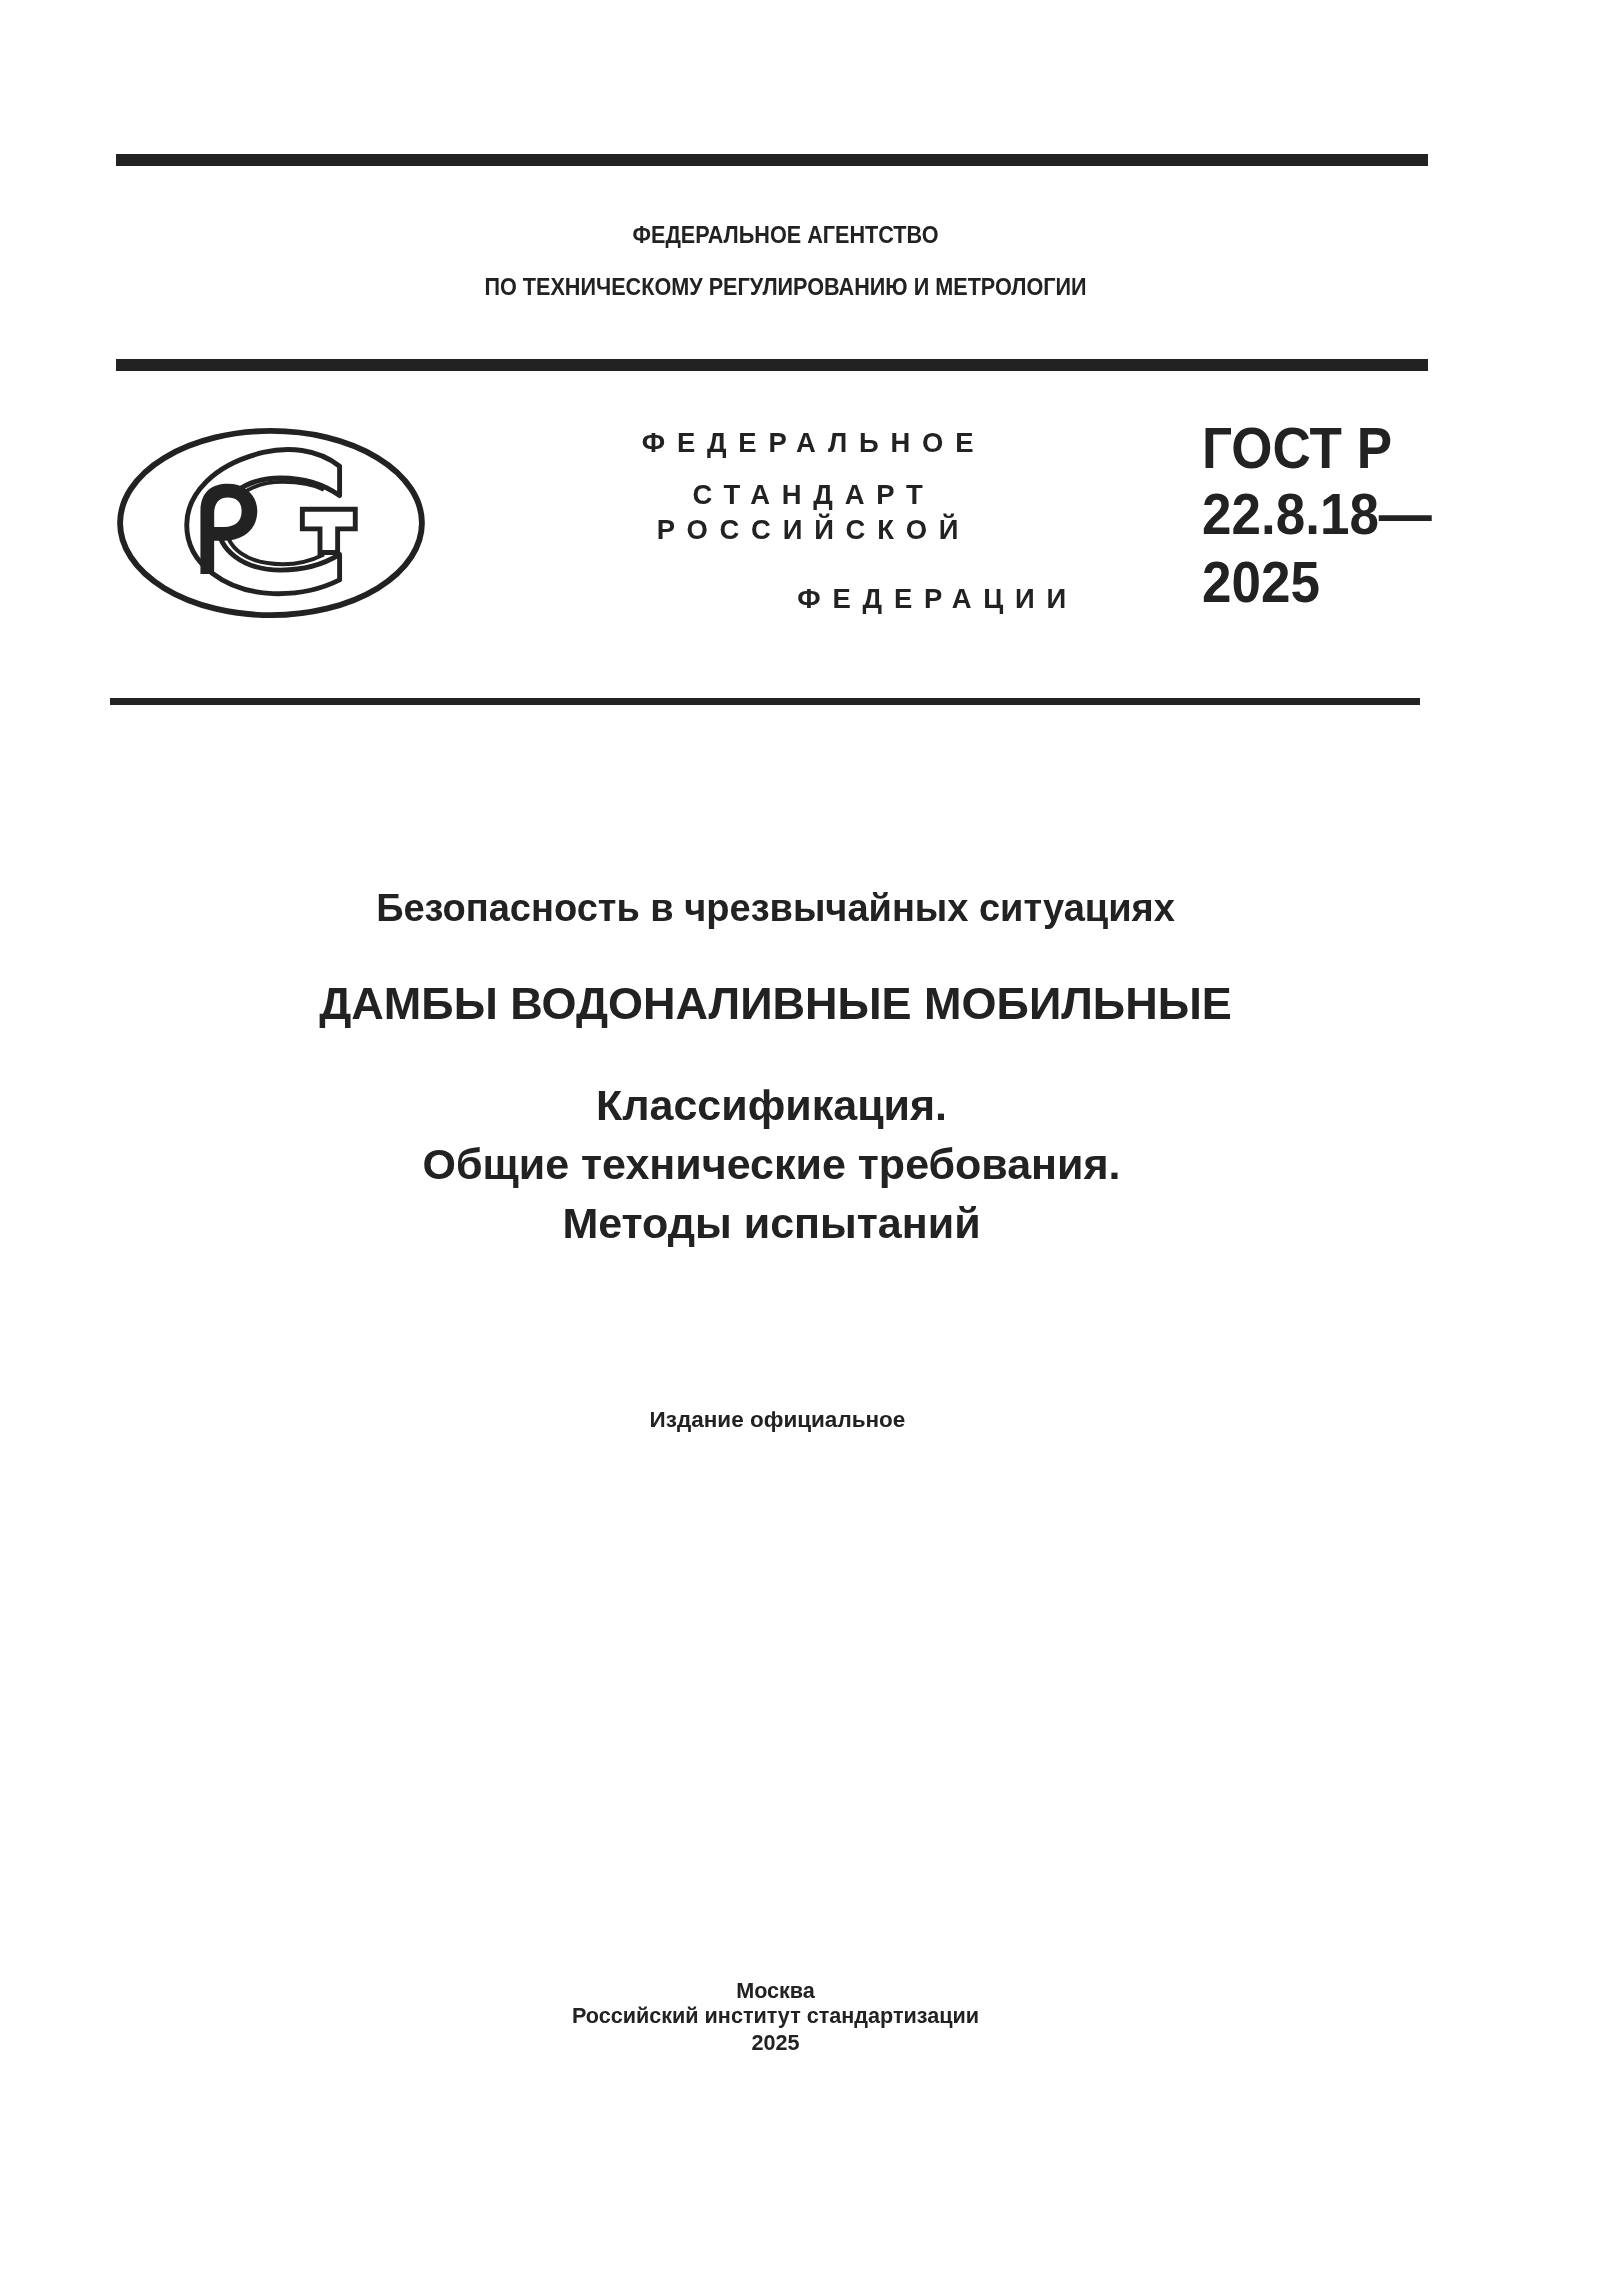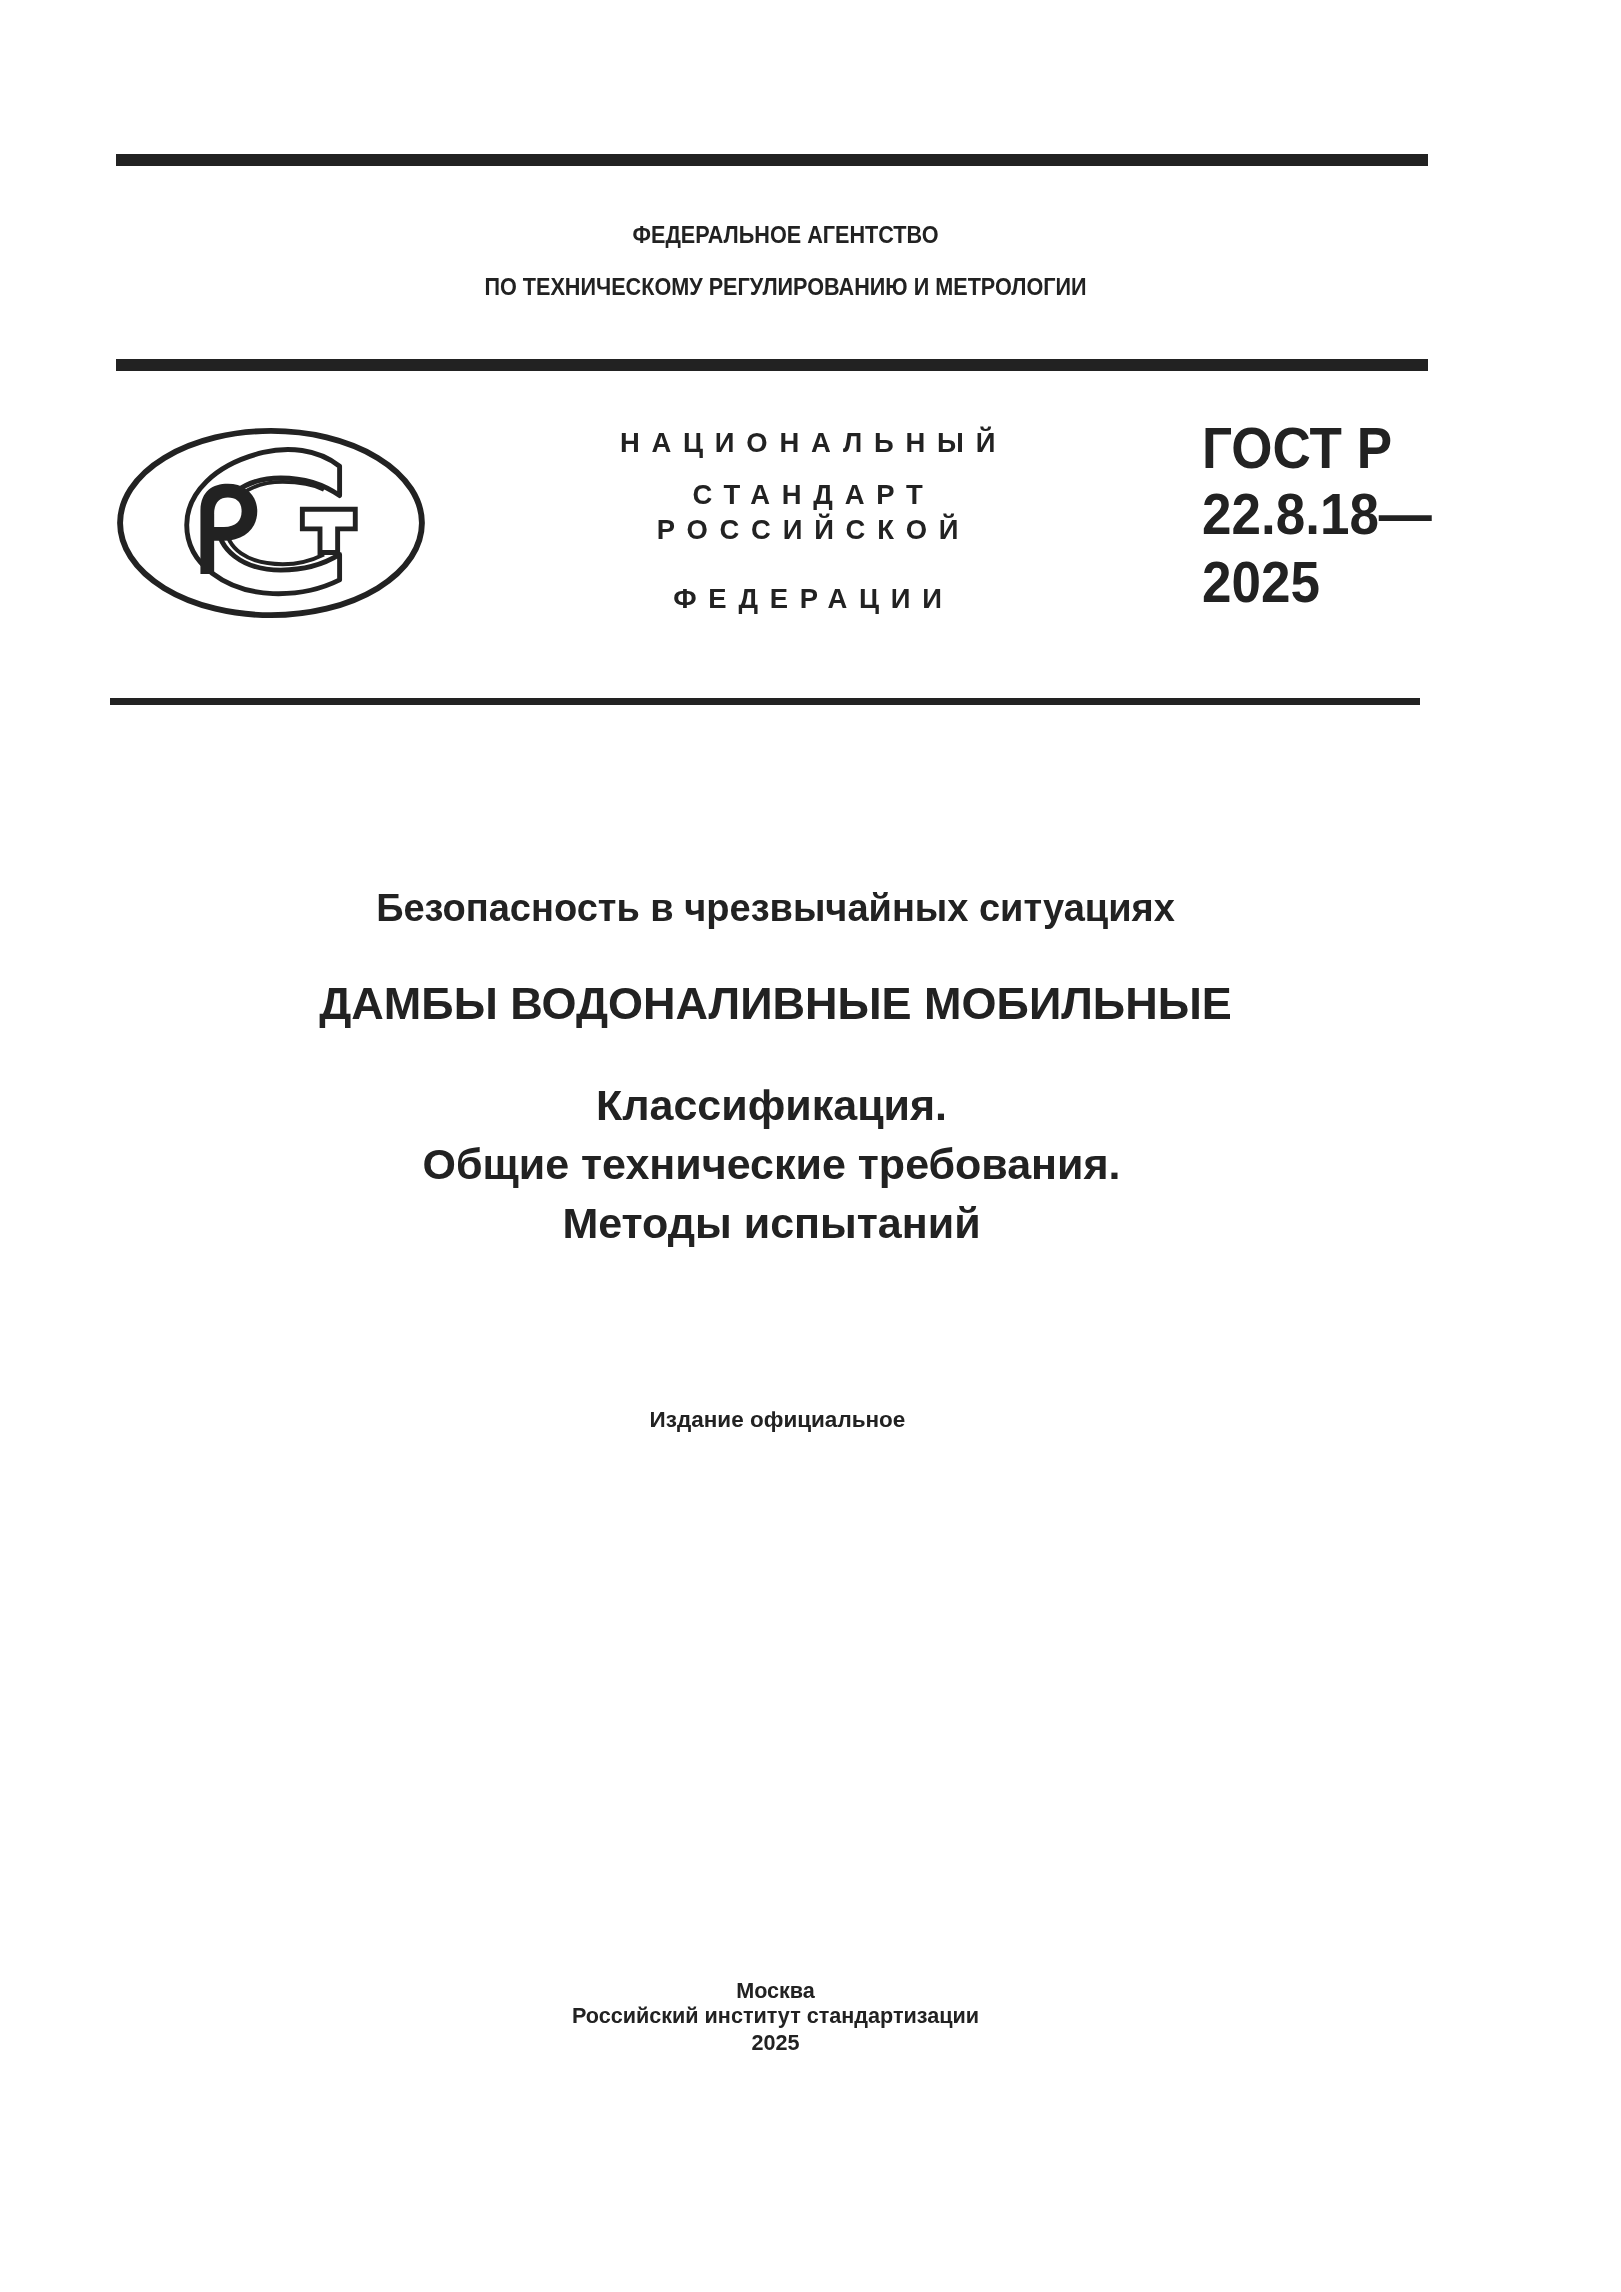--- a/index.html
+++ b/index.html
@@ -60,21 +60,21 @@
       text-align: center;
       font-weight: bold;
       font-size: 27.4px;
       line-height: 27.4px;
       letter-spacing: 11.8px;
       white-space: nowrap;
     }
     #natstd-1 { top: 429px; }
     #natstd-2 { top: 481px; }
     #natstd-3 { top: 516px; }
-    #natstd-4 { top: 585px; }
+    #natstd-4 { top: 585px; text-align: right; }
 
     
     .gost {
       position: absolute;
       left: 1202px;
       font-weight: bold;
       font-size: 57px;
       line-height: 57px;
       white-space: nowrap;
       transform-origin: 0 50%;
@@ -158,21 +158,21 @@
              C 86 66, 98 58, 114 58
              C 132 58, 144 70, 144 86
              C 144 104, 130 116, 110 116
              L 100 116 L 100 150 Z" fill="#222222"></path>
     <path d="M 100 102 L 110 102 C 122 102, 128 96, 128 86 C 128 76, 122 72, 114 72 C 105 72, 100 78, 100 88 Z" fill="#ffffff"></path>
 
     <path d="M 190 84 L 244 84 L 244 104 L 226 104 L 226 128 L 208 128 L 208 104 L 190 104 Z" fill="#ffffff" stroke="#222222" stroke-width="5" stroke-linejoin="miter"></path>
   </svg>
 </div>
 
-<div class="natstd" id="natstd-1">НАЦИОНАЛЬНЫЙ</div>
+<div class="natstd" id="natstd-1">ФЕДЕРАЛЬНОЕ</div>
 <div class="natstd" id="natstd-2">СТАНДАРТ</div>
 <div class="natstd" id="natstd-3">РОССИЙСКОЙ</div>
 <div class="natstd" id="natstd-4">ФЕДЕРАЦИИ</div>
 
 <div class="gost" id="gost-1">ГОСТ Р</div>
 <div class="gost" id="gost-2">22.8.18—</div>
 <div class="gost" id="gost-3">2025</div>
 
 <div class="rule" id="rule-bottom"></div>
 

